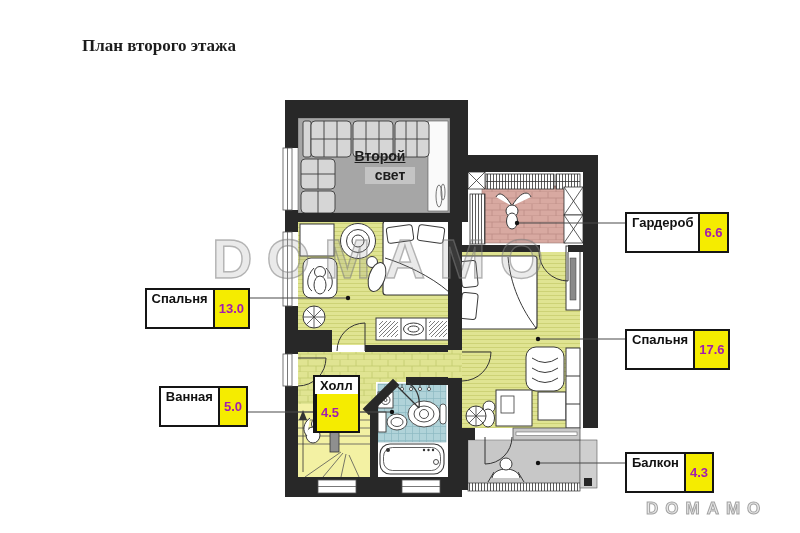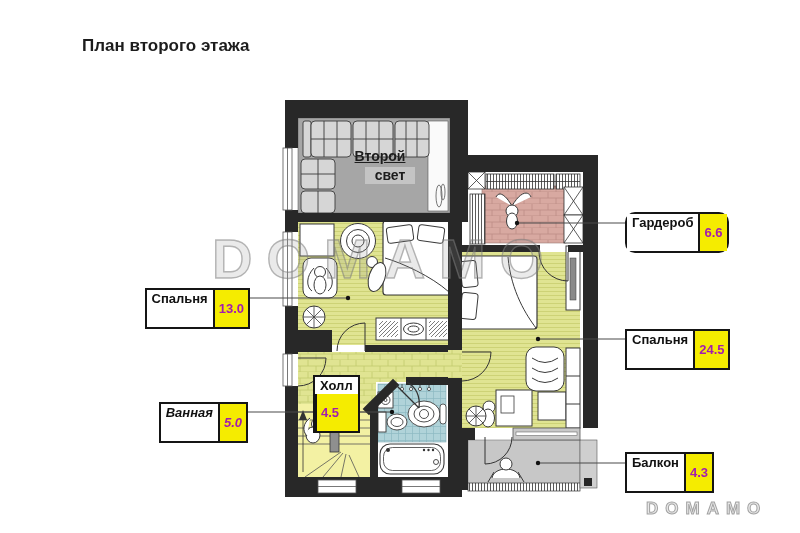--- a/index.html
+++ b/index.html
@@ -1,18 +1,18 @@
 <!DOCTYPE html>
 <html><head>
 <meta charset="utf-8">
 <style>
   html,body{margin:0;padding:0;background:#fff;}
   .stage{position:relative;width:800px;height:533px;background:#ffffff;overflow:hidden;
          font-family:"Liberation Sans",sans-serif;}
-  .page-title{position:absolute;left:82px;top:36px;font-size:17px;font-weight:bold;color:#1c1c1c;}
+  .page-title{position:absolute;left:82px;top:36px;font-size:17px;font-weight:bold;color:#1c1c1c;font-family:Liberation Serif, serif;}
   svg{position:absolute;left:0;top:0;}
   .callout{position:absolute;display:flex;align-items:stretch;border:2px solid #151515;background:#fff;
            font-size:13px;font-weight:bold;color:#111;line-height:15px;white-space:nowrap;}
   .callout .name{padding:1px 5px;background:#fff;}
   .callout .area{padding:11px 4px;background:#f5ec00;border-left:2px solid #151515;color:#a21caf;}
   .sl-label{position:absolute;left:338px;top:148px;width:84px;text-align:center;color:#1d1d1d;
             font-weight:bold;font-size:14px;line-height:17px;text-decoration:underline;}
   .sl-label .sl2{display:inline-block;background:#c4c4c4;padding:0 10px;margin-top:2px;margin-left:20px;}
   .wm-center{position:absolute;left:212px;top:226px;font-size:56px;font-weight:bold;letter-spacing:14px;
              color:rgba(140,140,140,0.18);-webkit-text-stroke:1.4px rgba(125,125,125,0.55);user-select:none;}
@@ -268,37 +268,37 @@
       <line x1="538" y1="463" x2="625" y2="463"></line>
         <circle cx="538" cy="463" r="2.2" stroke="none"></circle>
     </g>
   </svg>
 
   <div class="sl-label">
     <span>Второй</span><br>
     <span class="sl2">свет</span>
   </div>
 
-  <div class="callout" style="left:625px;top:212px;border-radius:10px;">
+  <div class="callout" style="left:625px;top:212px;">
     <span class="name">Гардероб</span>
     <span class="area">6.6</span>
   </div>
   <div class="callout" style="right:550px;top:288px;">
     <span class="name">Спальня</span>
     <span class="area">13.0</span>
   </div>
   <div class="callout" style="left:625px;top:329px;">
     <span class="name">Спальня</span>
-    <span class="area">24.5</span>
+    <span class="area">17.6</span>
   </div>
   <div class="callout" style="left:313px;top:375px;flex-direction:column;">
     <span class="name">Холл</span>
     <span class="area">4.5</span>
   </div>
-  <div class="callout" style="right:552px;top:402px;font-style:italic;">
+  <div class="callout" style="right:552px;top:386px;">
     <span class="name">Ванная</span>
     <span class="area">5.0</span>
   </div>
   <div class="callout" style="left:625px;top:452px;">
     <span class="name">Балкон</span>
     <span class="area">4.3</span>
   </div>
 
   <div class="wm-center">DOMAMO</div>
   <div class="wm-corner">DOMAMO</div>

